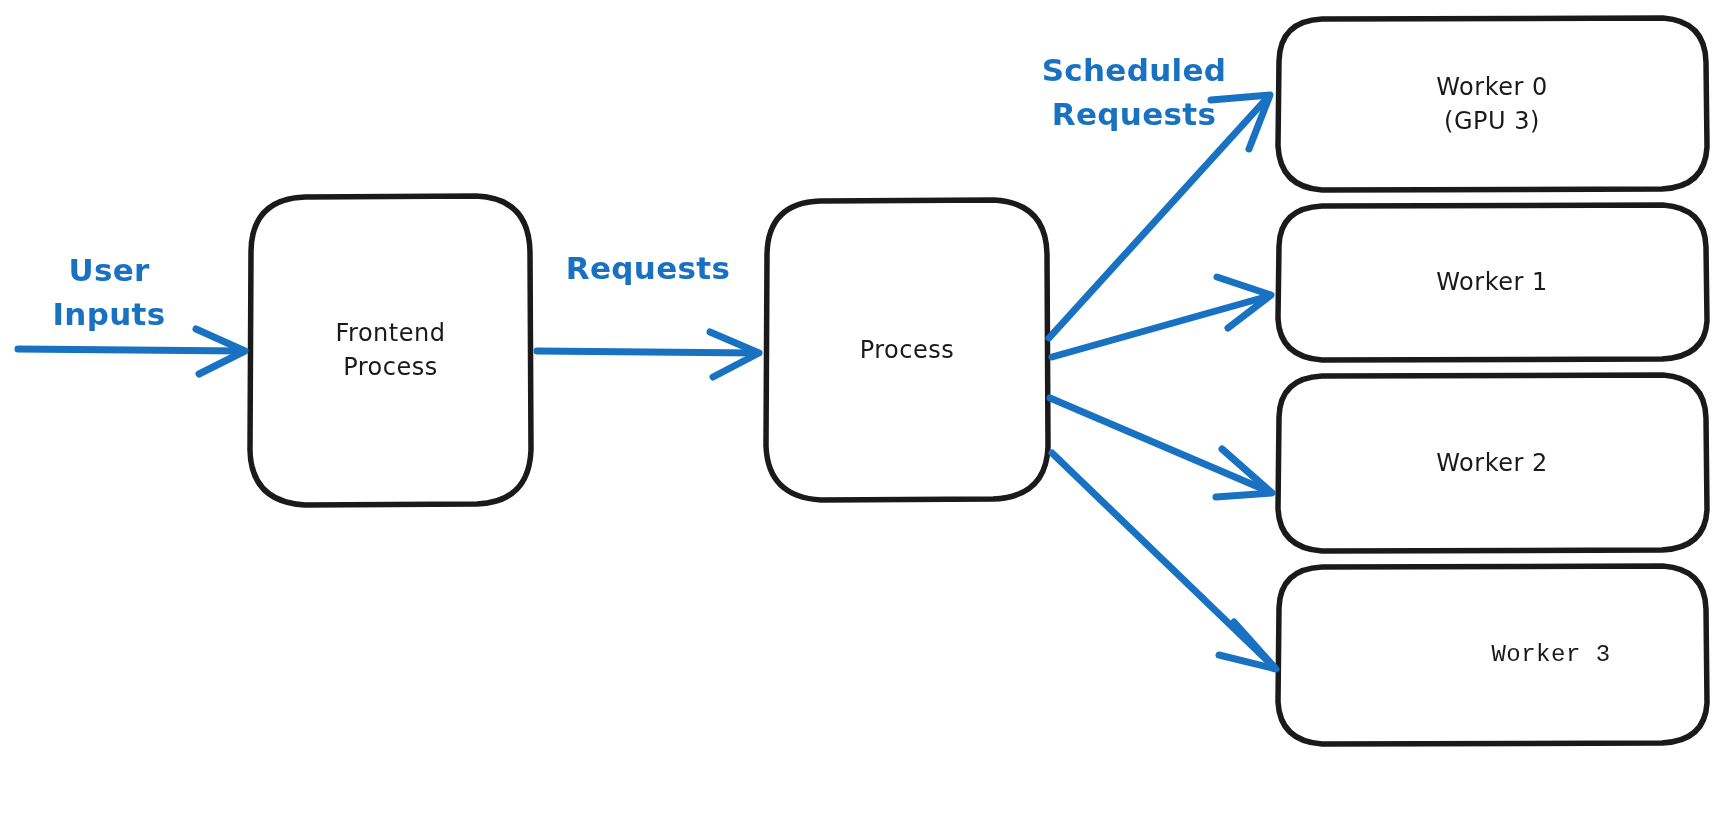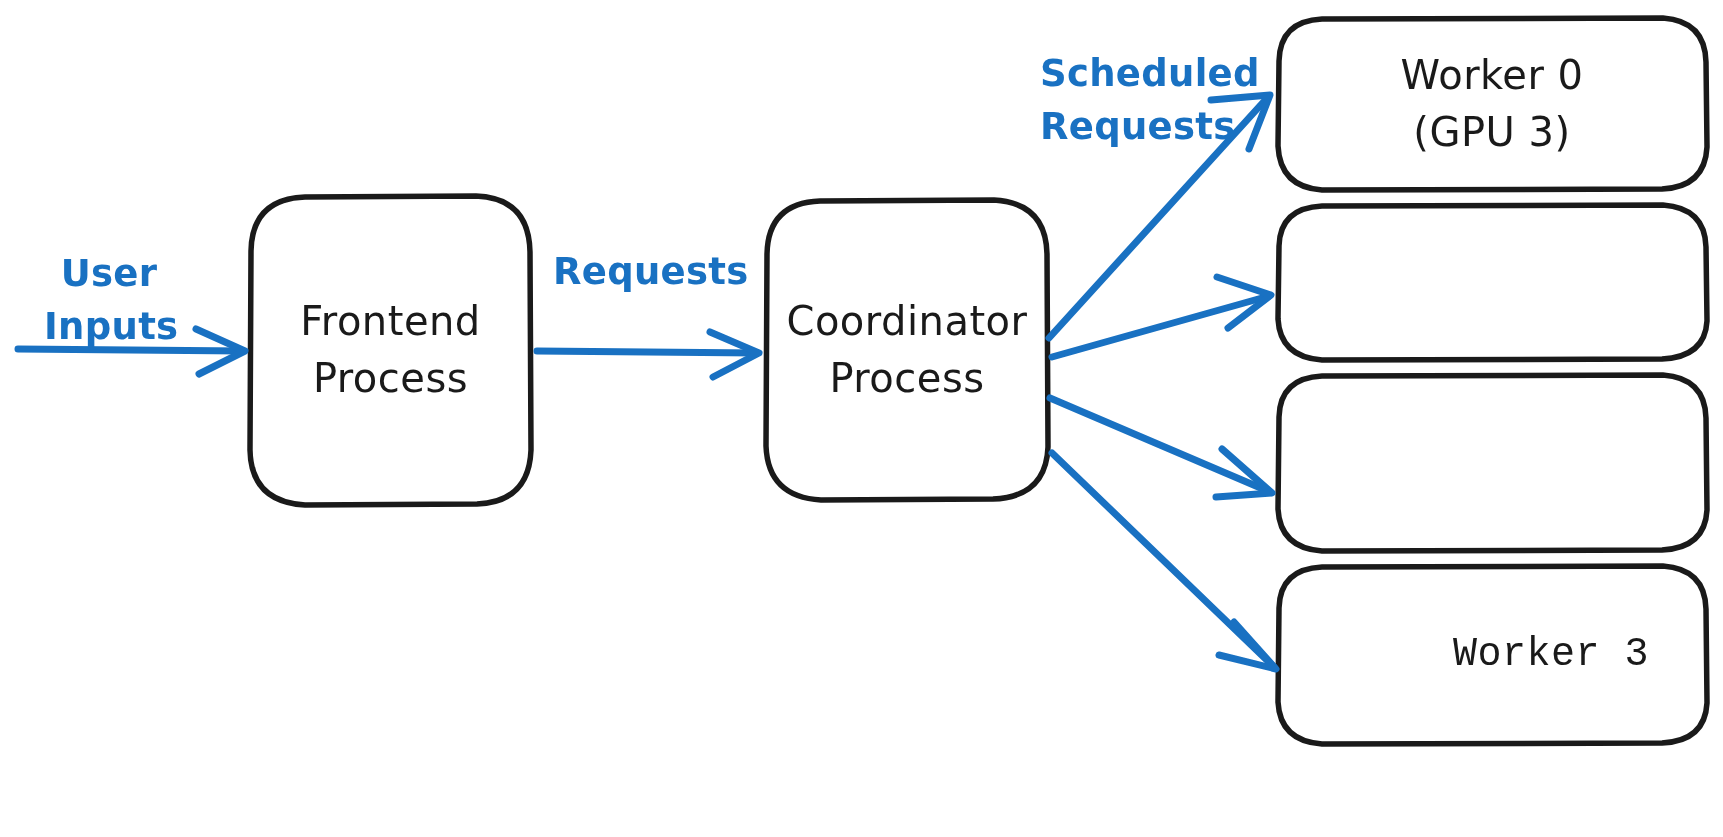--- a/index.html
+++ b/index.html
@@ -28,33 +28,33 @@
   }
   .node-label {
     position: absolute;
     display: flex;
     flex-direction: column;
     align-items: center;
     justify-content: center;
     text-align: center;
     color: #1a1a1a;
     font-family: "DejaVu Sans", sans-serif;
-    font-size: 40px;
+    font-size: 24px;
     line-height: 1.42;
     letter-spacing: 0.5px;
     pointer-events: none;
     white-space: nowrap;
   }
   .node-label .ln { display: block; }
 
   .edge-label {
     position: absolute;
     color: #1971c2;
     font-family: "DejaVu Sans", sans-serif;
-    font-size: 37px;
+    font-size: 31px;
     line-height: 1.42;
     font-weight: 600;
     letter-spacing: 0.3px;
     text-align: center;
     white-space: nowrap;
   }
   .edge-label .ln { display: block; }
 </style>
 </head>
 <body>
@@ -117,33 +117,34 @@
       <path d="M 1234 622 L 1276 669 L 1219 655"></path>
     </g>
   </svg>
 
   <div class="node-label" style="left:250px; top:196px; width:281px; height:308px;align-items:center;">
     <span class="ln">Frontend</span>
     <span class="ln">Process</span>
   </div>
 
   <div class="node-label" style="left:766px; top:200px; width:282px; height:300px;">
-    <span class="ln">Coordinator</span>
     <span class="ln">Process</span>
   </div>
 
   <div class="node-label" style="left:1278px; top:18px; width:428px; height:172px;">
     <span class="ln">Worker 0</span>
     <span class="ln">(GPU 3)</span>
   </div>
 
   <div class="node-label" style="left:1278px; top:205px; width:428px; height:155px;">
+    <span class="ln">Worker 1</span>
   </div>
 
   <div class="node-label" style="left:1278px; top:375px; width:428px; height:176px;">
+    <span class="ln">Worker 2</span>
   </div>
 
   <div class="node-label" style="left:1337px; top:566px; width:428px; height:178px;font-family:Liberation Mono, monospace;">
     <span class="ln">Worker 3</span>
   </div>
 
   <div class="edge-label" style="left:44px; top:248px; width:130px; text-align:center;">
     <span class="ln">User</span>
     <span class="ln">Inputs</span>
   </div>

